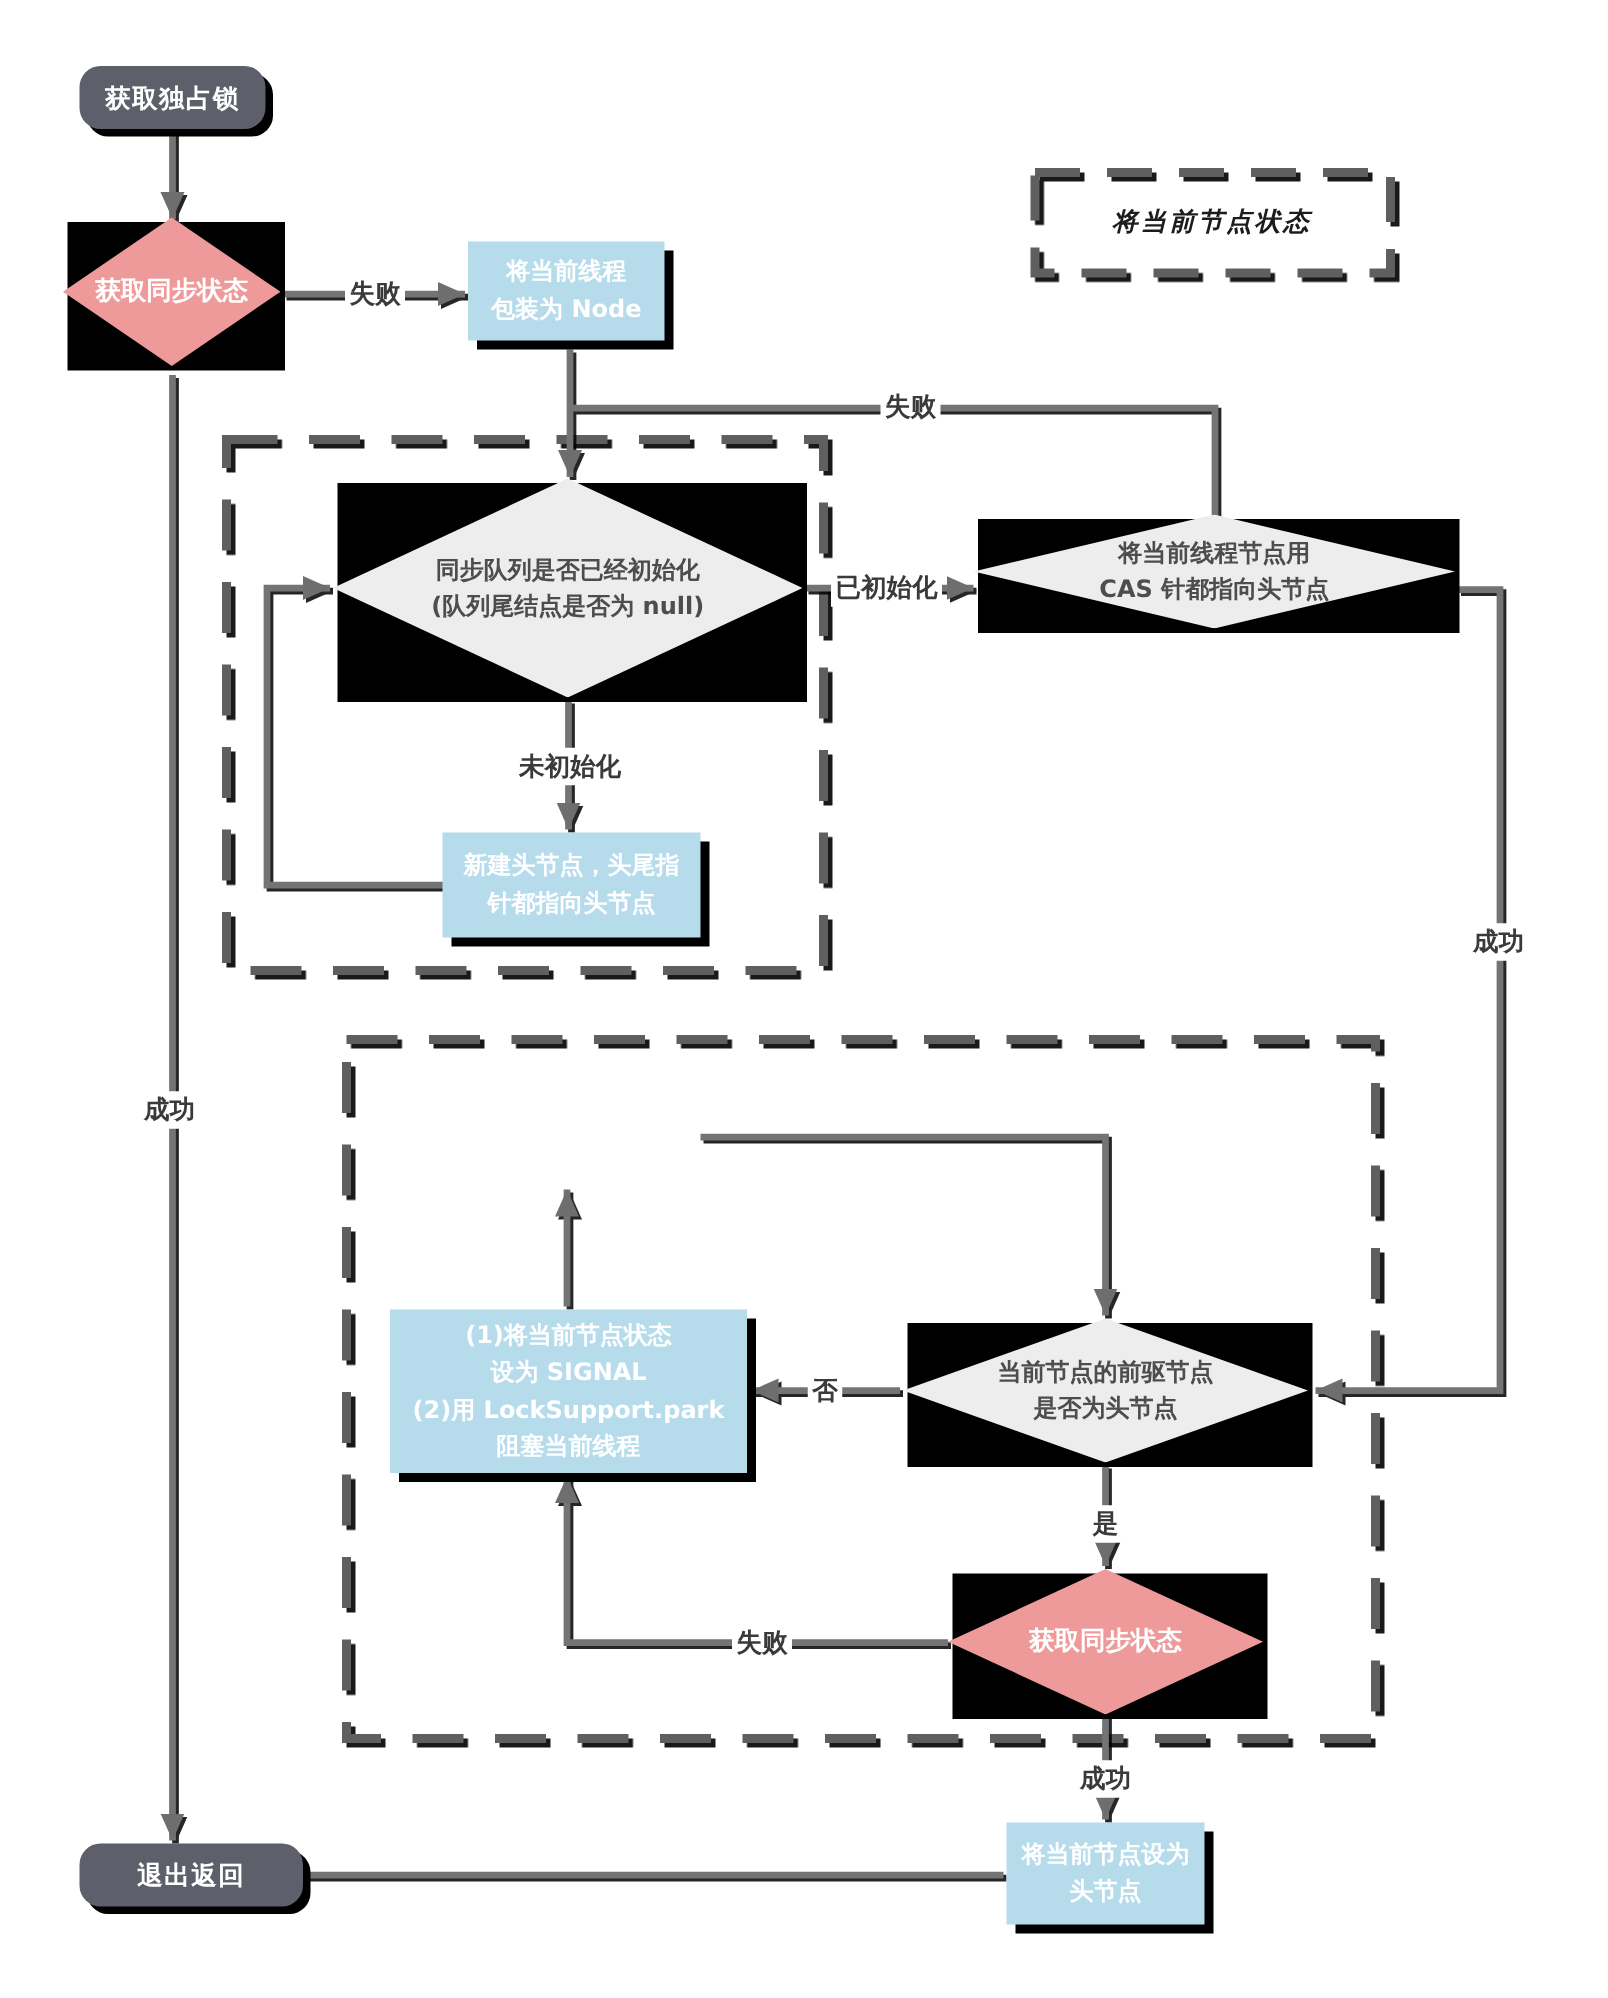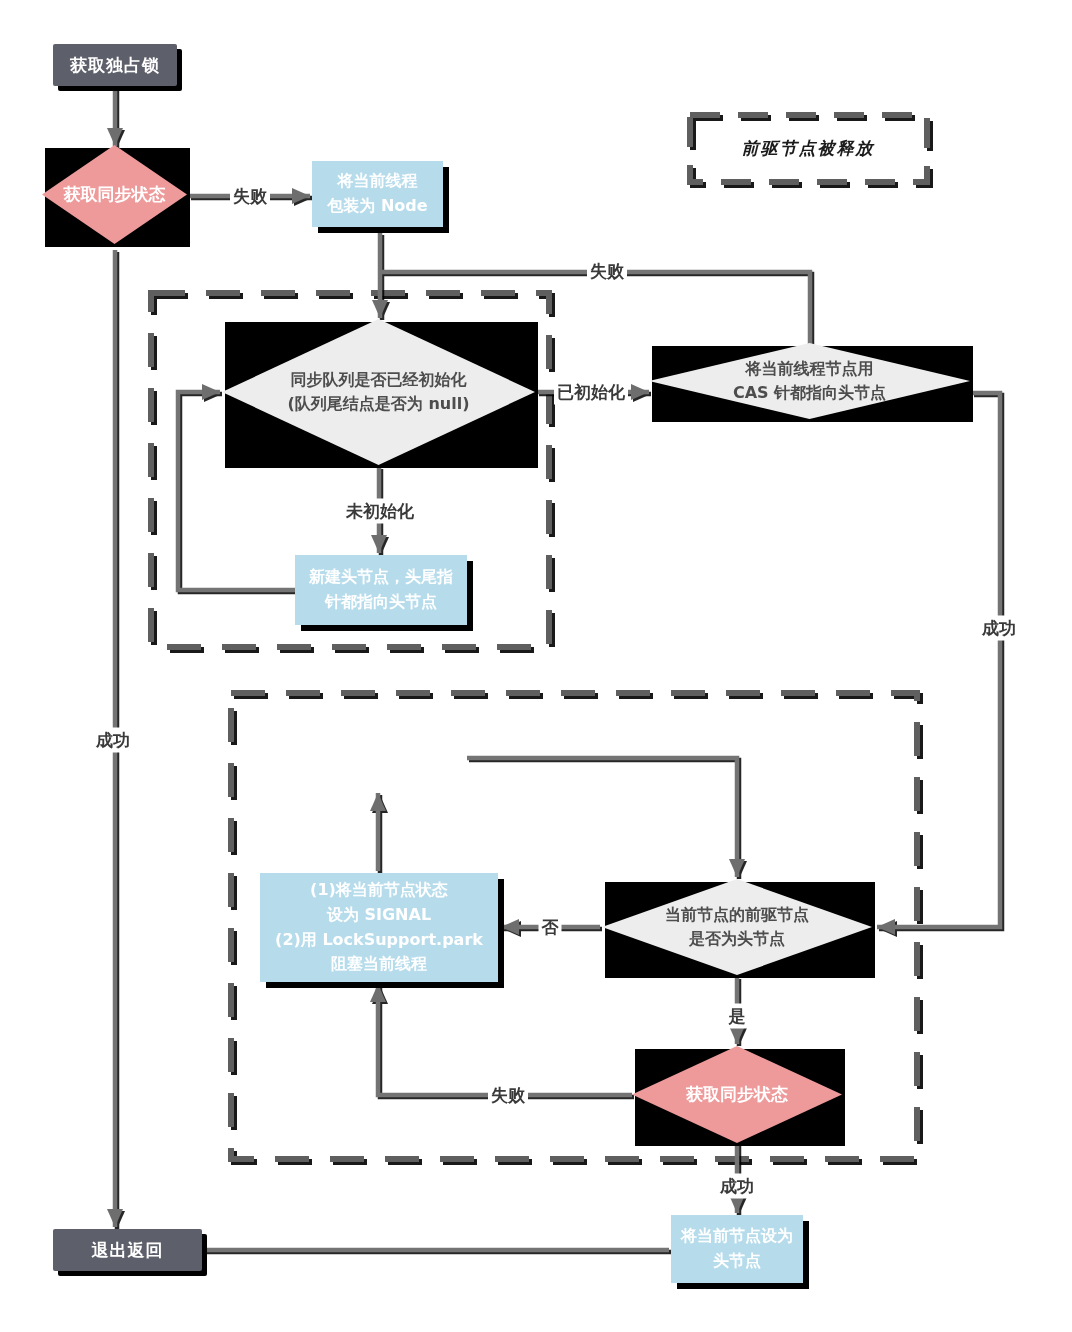--- a/index.html
+++ b/index.html
@@ -12,21 +12,21 @@
   #wires{position:absolute;left:0;top:0;z-index:1}
   .conn{filter:drop-shadow(2px 2px 0 rgba(0,0,0,0.85))}
   .dashrect{filter:drop-shadow(3px 3px 0 rgba(0,0,0,0.9))}
 
   
   .pbox{position:absolute;z-index:2;background:var(--blue);box-shadow:6px 6px 0 #000;
         color:#ffffff;font-weight:bold;font-size:16px;line-height:1.55;
         display:flex;flex-direction:column;align-items:center;justify-content:center;
         text-align:center;white-space:nowrap}
   
-  .tbox{position:absolute;z-index:2;background:var(--dark);border-radius:2px;
+  .tbox{position:absolute;z-index:2;background:var(--dark);border-radius:14px;
         box-shadow:5px 5px 0 #000;color:#ffffff;font-weight:bold;font-size:17px;
         letter-spacing:1px;display:flex;align-items:center;justify-content:center}
   
   .dwrap{position:absolute;z-index:2;background:#000}
   .diamond{position:absolute;left:-3px;top:-3px;width:100%;height:100%;
            clip-path:polygon(50% 0,100% 50%,50% 100%,0 50%);
            display:flex;flex-direction:column;align-items:center;justify-content:center;
            text-align:center;font-weight:bold;font-size:16px;line-height:1.5;white-space:nowrap}
   .diamond.gray{background:var(--dgray);color:#4d4d4d}
   .diamond.pink{background:var(--pink);color:#ffffff;font-size:17px}
@@ -70,21 +70,21 @@
       <path d="M467,758 H737 V877" marker-end="url(#arrow)"></path>
       <path d="M600,927 H501" marker-end="url(#arrow)"></path>
       <path d="M737,977 V1044" marker-end="url(#arrow)"></path>
       <path d="M378,871 V793" marker-end="url(#arrow)"></path>
       <path d="M632,1095 H378 V984" marker-end="url(#arrow)"></path>
       <path d="M737,1142 V1213" marker-end="url(#arrow)"></path>
       <path d="M669,1250 H179" marker-end="url(#arrow)"></path>
     </g>
   </svg>
 
-  <div class="legend-text" style="left:808px;top:148px">前驱节点被释放</div>
+  <div class="legend-text" style="left:808px;top:148px">将当前节点状态</div>
 
   <div class="tbox" style="left:53px;top:44px;width:124px;height:42px">
     <span>获取独占锁</span>
   </div>
 
   <div class="dwrap" style="left:45px;top:148px;width:145px;height:99px">
     <div class="diamond pink">
       <div>获取同步状态</div>
     </div>
   </div>

